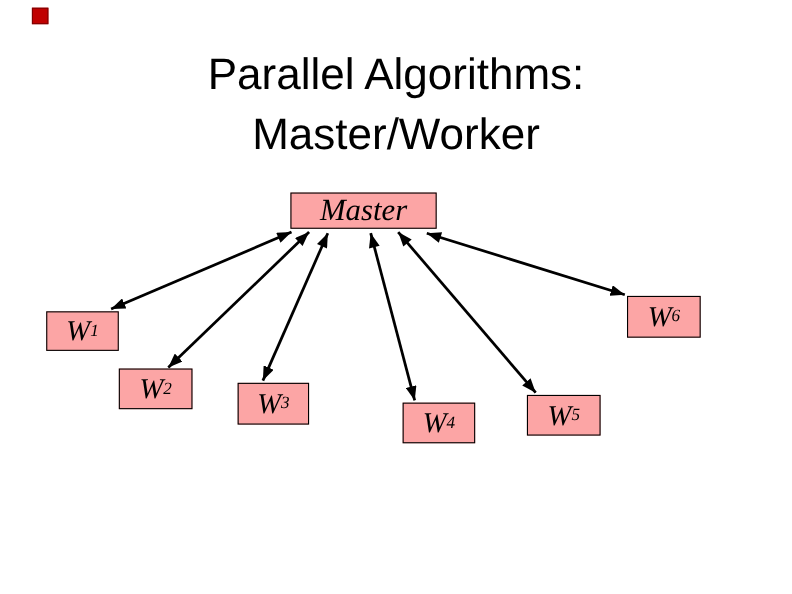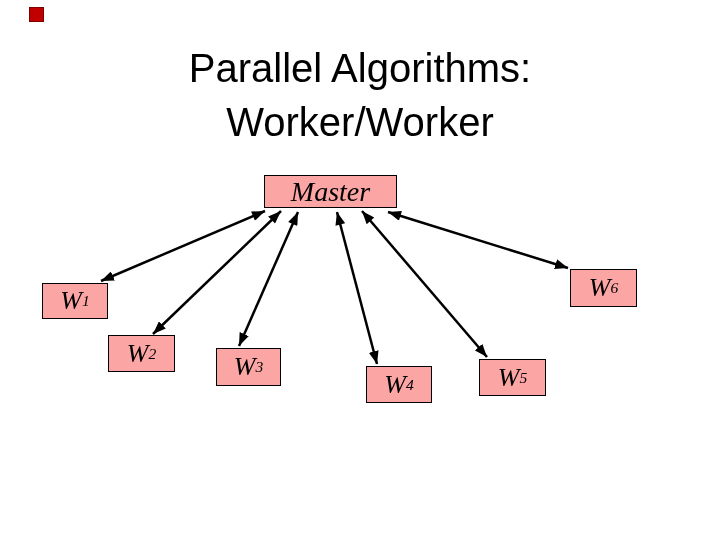--- a/index.html
+++ b/index.html
@@ -46,21 +46,21 @@
 </style>
 </head>
 <body>
 
 <div class="slide">
 
   <div class="corner-marker" style="background: rgb(192, 0, 0);"></div>
 
   <div class="title">
     <div>Parallel Algorithms:</div>
-    <div>Worker/Worker</div>
+    <div>Master/Worker</div>
   </div>
 
   <svg class="edges-layer" id="edges-svg" width="720" height="540" viewBox="0 0 720 540" xmlns="http://www.w3.org/2000/svg">
     <defs>
       <marker id="ah-end" markerWidth="14" markerHeight="10" refX="13" refY="5" orient="auto" markerUnits="userSpaceOnUse">
         <path d="M0,0 L13,5 L0,10 z" fill="#000000"></path>
       </marker>
       <marker id="ah-start" markerWidth="14" markerHeight="10" refX="0" refY="5" orient="auto" markerUnits="userSpaceOnUse">
         <path d="M13,0 L0,5 L13,10 z" fill="#000000"></path>
       </marker>

